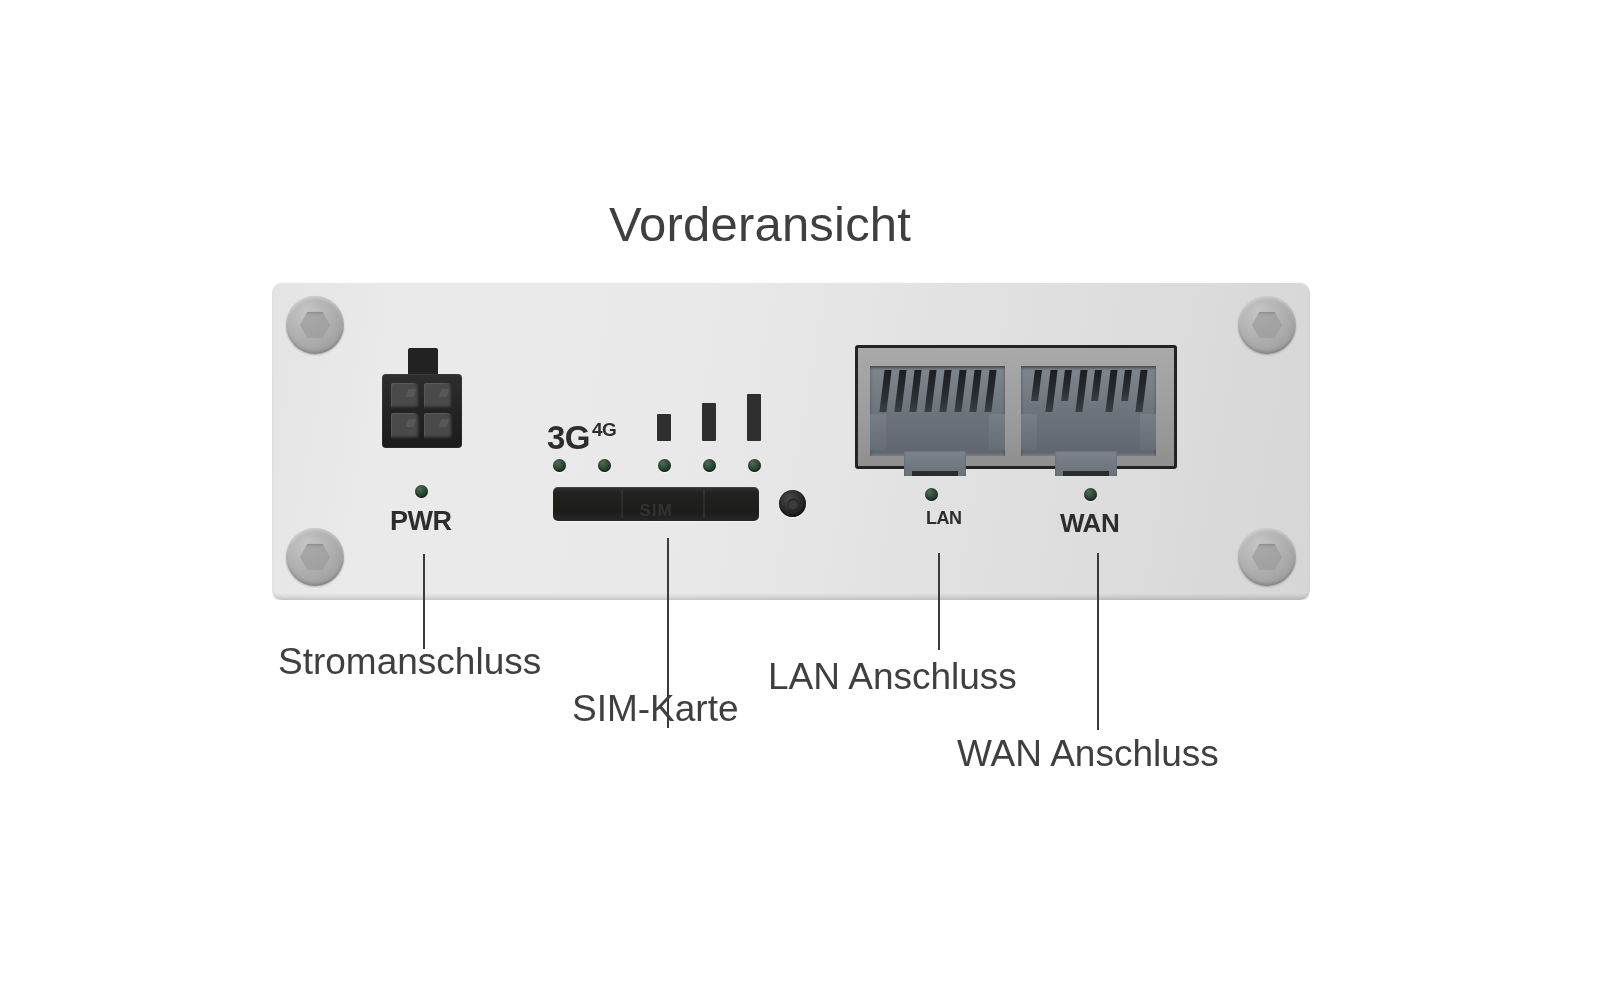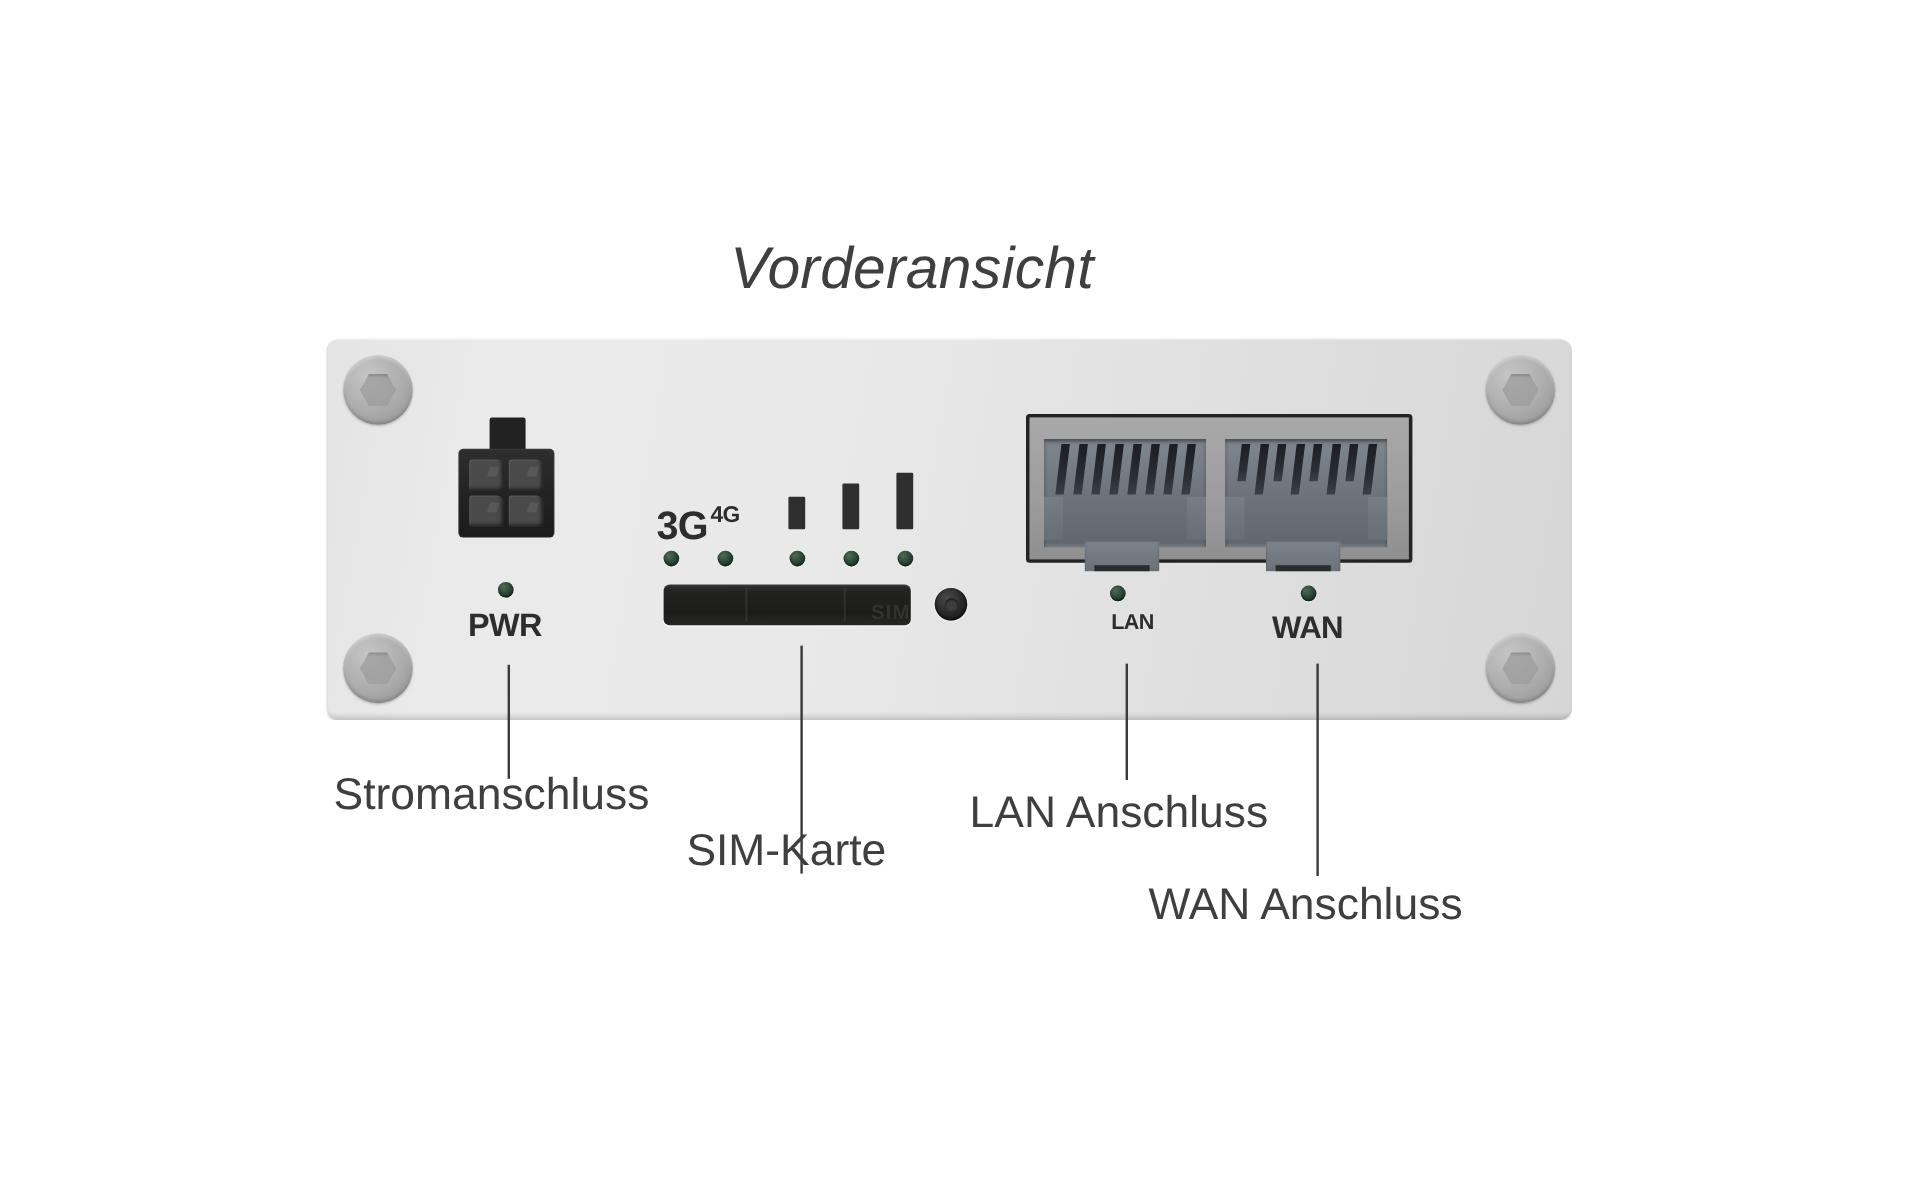--- a/index.html
+++ b/index.html
@@ -19,21 +19,20 @@
   #title {
     position: absolute;
     left: 0;
     top: 196px;
     width: 1520px;
     text-align: center;
     font-size: 49px;
     color: #3f3f3f;
     font-weight: 400;
     letter-spacing: 0.2px;
-    font-style: italic;
   }
 
   
   #device-panel {
     position: absolute;
     left: 272px;
     top: 282px;
     width: 1038px;
     height: 318px;
     border-radius: 10px;
@@ -180,21 +179,21 @@
     border-radius: 5px;
     background: linear-gradient(180deg, #30302f 0%, #222221 18%, #1c1c1b 70%, #262625 100%);
     box-shadow: 0 1px 1px rgba(255,255,255,0.55),
                 inset 0 1px 1px rgba(255,255,255,0.10);
     overflow: hidden;
   }
   #sim-slot .sim-mark {
     position: absolute;
     left: 0; right: 0;
     bottom: 0px;
-    text-align: right;
+    text-align: center;
     font-size: 17px;
     font-weight: bold;
     color: #3a3a3a;
     letter-spacing: 1px;
     opacity: 0.75;
   }
   #sim-slot .seam {
     position: absolute;
     top: 3px;
     bottom: 3px;
@@ -413,16 +412,16 @@
   <div class="silk" style="left:788px; top:226px; font-size:26px;">WAN</div>
 </div>
 
 <div class="leader" style="left:423px; top:554px; height:95px;"></div>
 <div class="callout" style="left:278px; top:641px;">Stromanschluss</div>
 
 <div class="leader" style="left:667px; top:538px; height:190px;"></div>
 <div class="callout" style="left:572px; top:688px;">SIM-Karte</div>
 
 <div class="leader" style="left:938px; top:553px; height:97px;"></div>
-<div class="callout" style="left:808px; top:656px;">LAN Anschluss</div>
+<div class="callout" style="left:768px; top:656px;">LAN Anschluss</div>
 
 <div class="leader" style="left:1097px; top:553px; height:177px;"></div>
 <div class="callout" style="left:957px; top:733px;">WAN Anschluss</div>
 
 </body></html>

